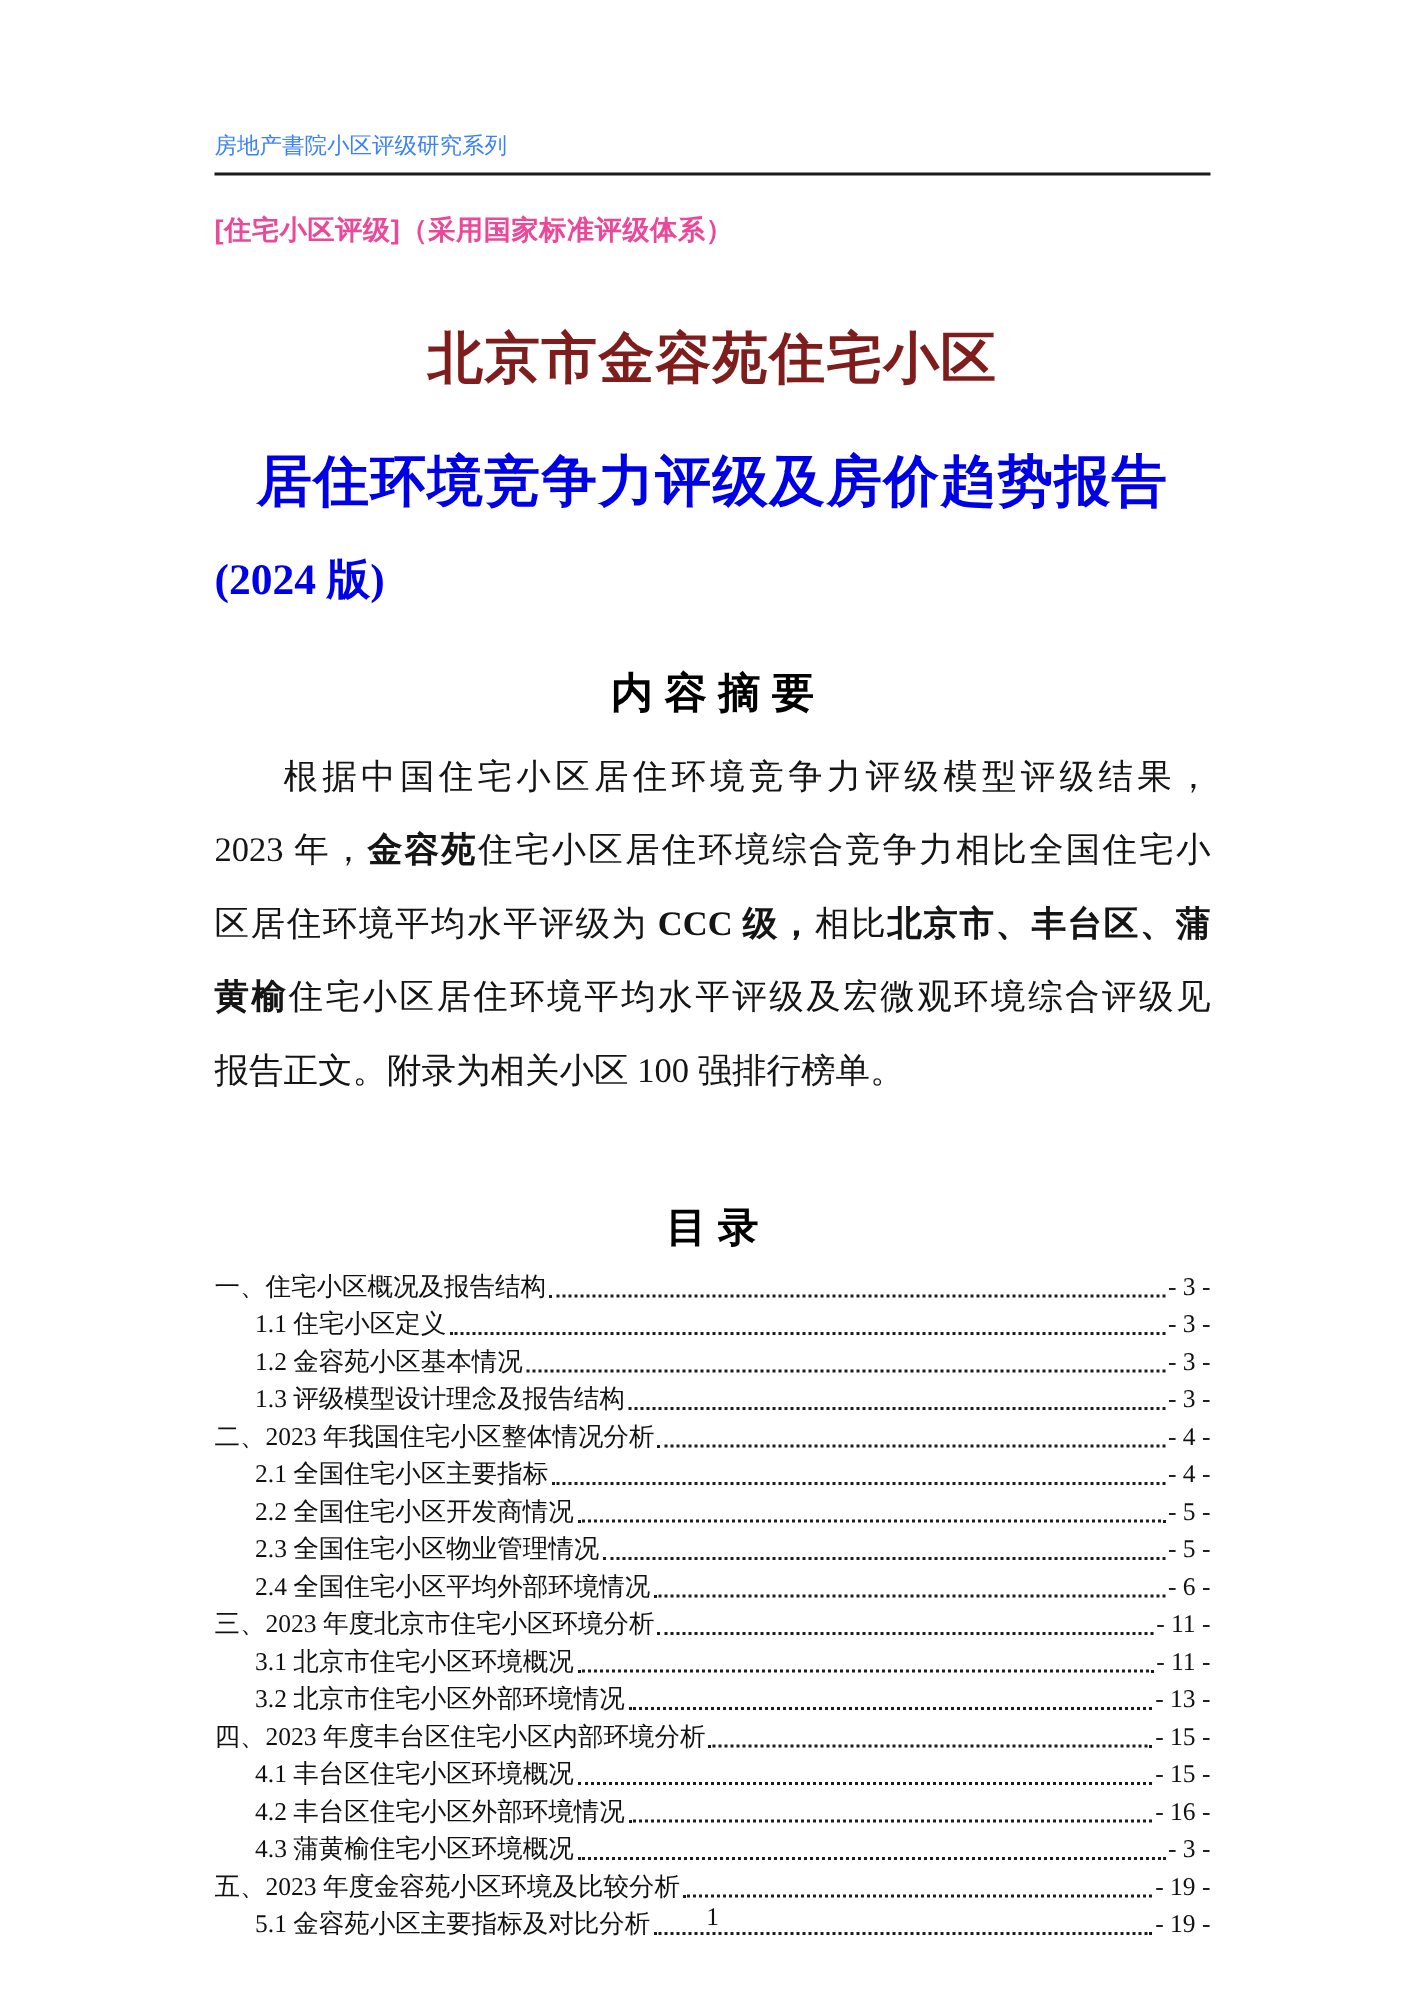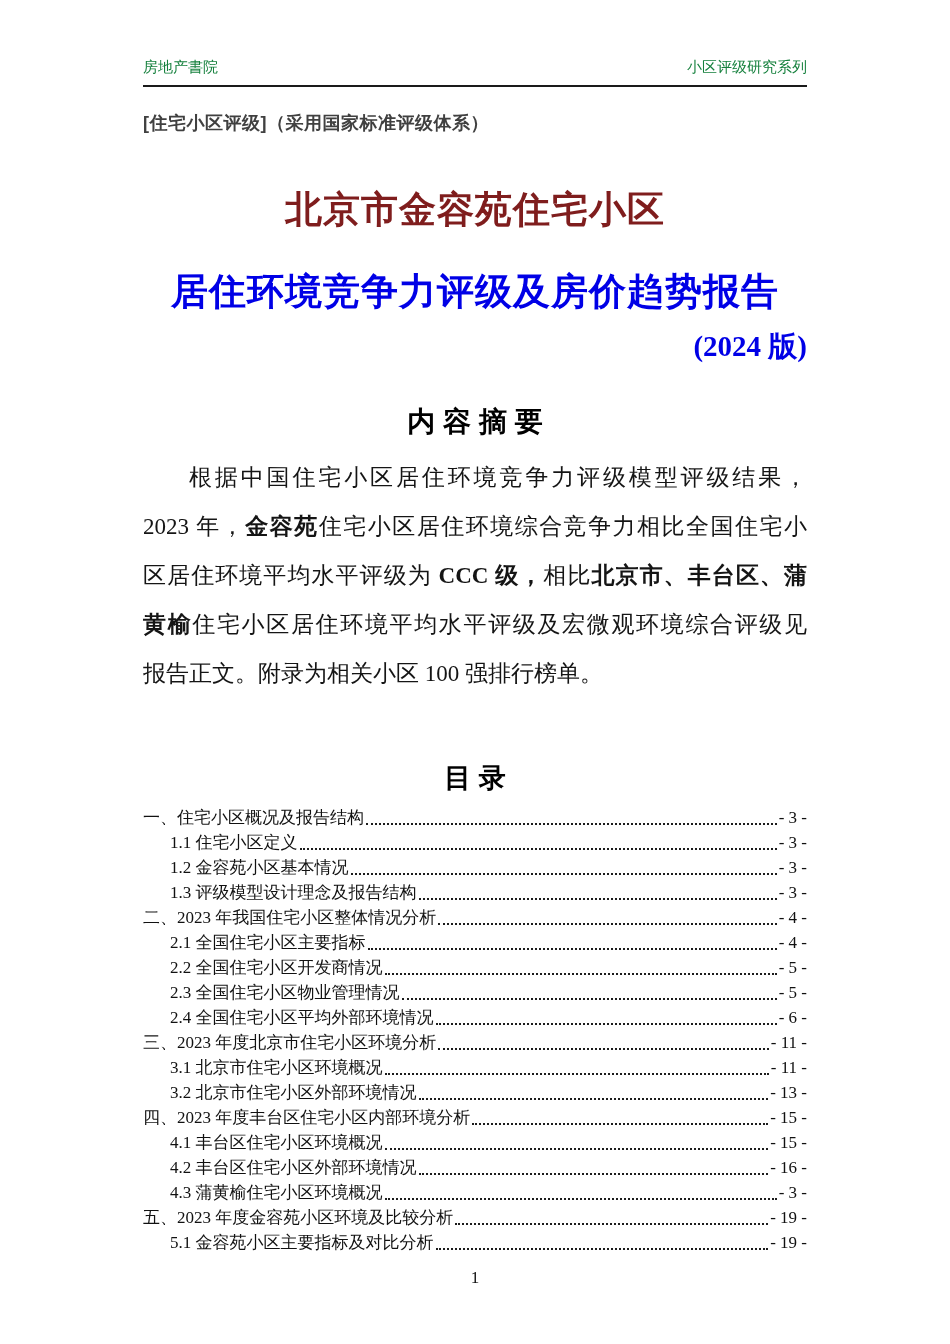--- a/index.html
+++ b/index.html
@@ -11,37 +11,36 @@
     color: #111111;
     font-family: "Liberation Serif", serif;
     overflow: hidden;
     margin: 0 auto;
   }
   .margins { padding: 0 143px; }
 
   
   .header {
     display: flex;
-    justify-content: space-between;
     align-items: flex-end;
-    padding-top: 58px;
+    padding-top: 88px;
     padding-bottom: 8px;
     border-bottom: 2.5px solid #1a1a1a;
     font-family: "Liberation Sans", sans-serif;
     font-size: 15px;
-    color: #15803d;
+    color: #3b82f6;
   }
 
   .subheader {
     margin-top: 24px;
     font-family: "Liberation Sans", sans-serif;
     font-size: 18px;
     font-weight: 600;
     letter-spacing: 0.5px;
-    color: #404040;
+    color: #ec4899;
   }
 
   
   .title1 {
     margin-top: 52px;
     text-align: center;
     color: #7f1d1d;
     font-size: 37px;
     font-weight: 700;
     letter-spacing: 1px;
@@ -50,22 +49,22 @@
   .title2 {
     margin-top: 36px;
     text-align: center;
     color: #0000e6;
     font-size: 37px;
     font-weight: 700;
     letter-spacing: 1px;
     line-height: 46px;
   }
   .edition {
-    margin-top: 12px;
-    text-align: right;
+    margin-top: 22px;
+    text-align: left;
     color: #0000e6;
     font-size: 29px;
     font-weight: 600;
   }
 
   
   .sum-heading {
     margin-top: 36px;
     text-align: center;
     font-family: "Liberation Sans", sans-serif;

